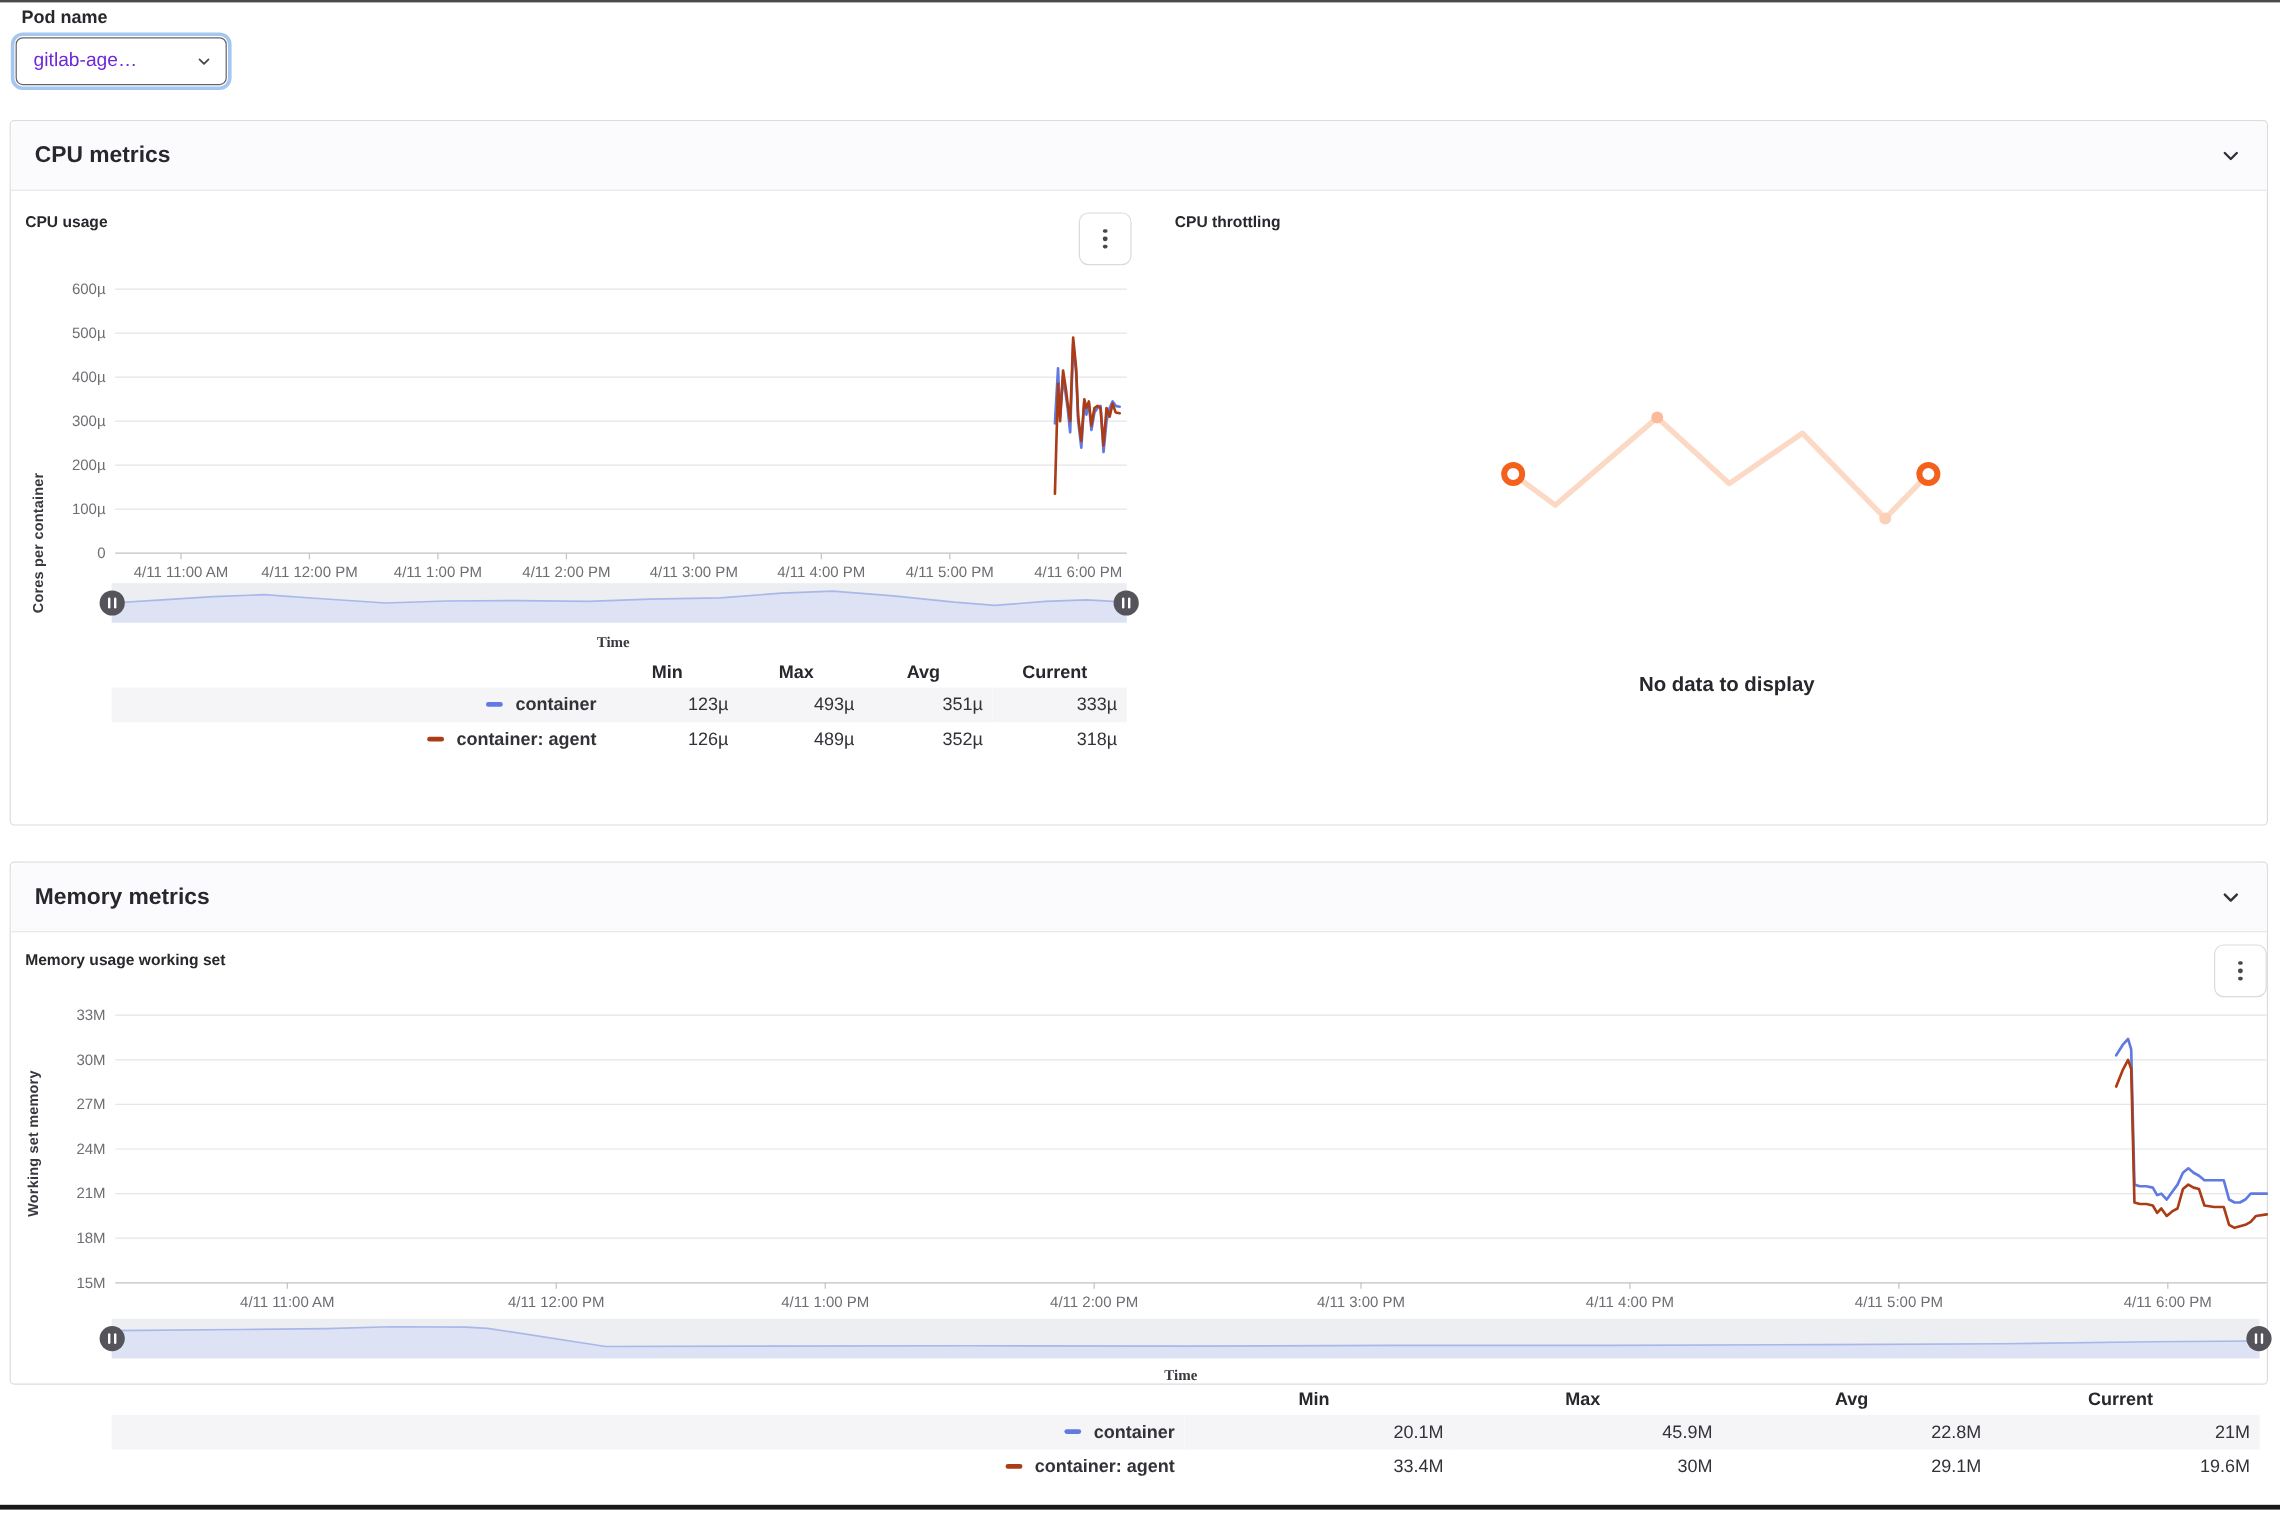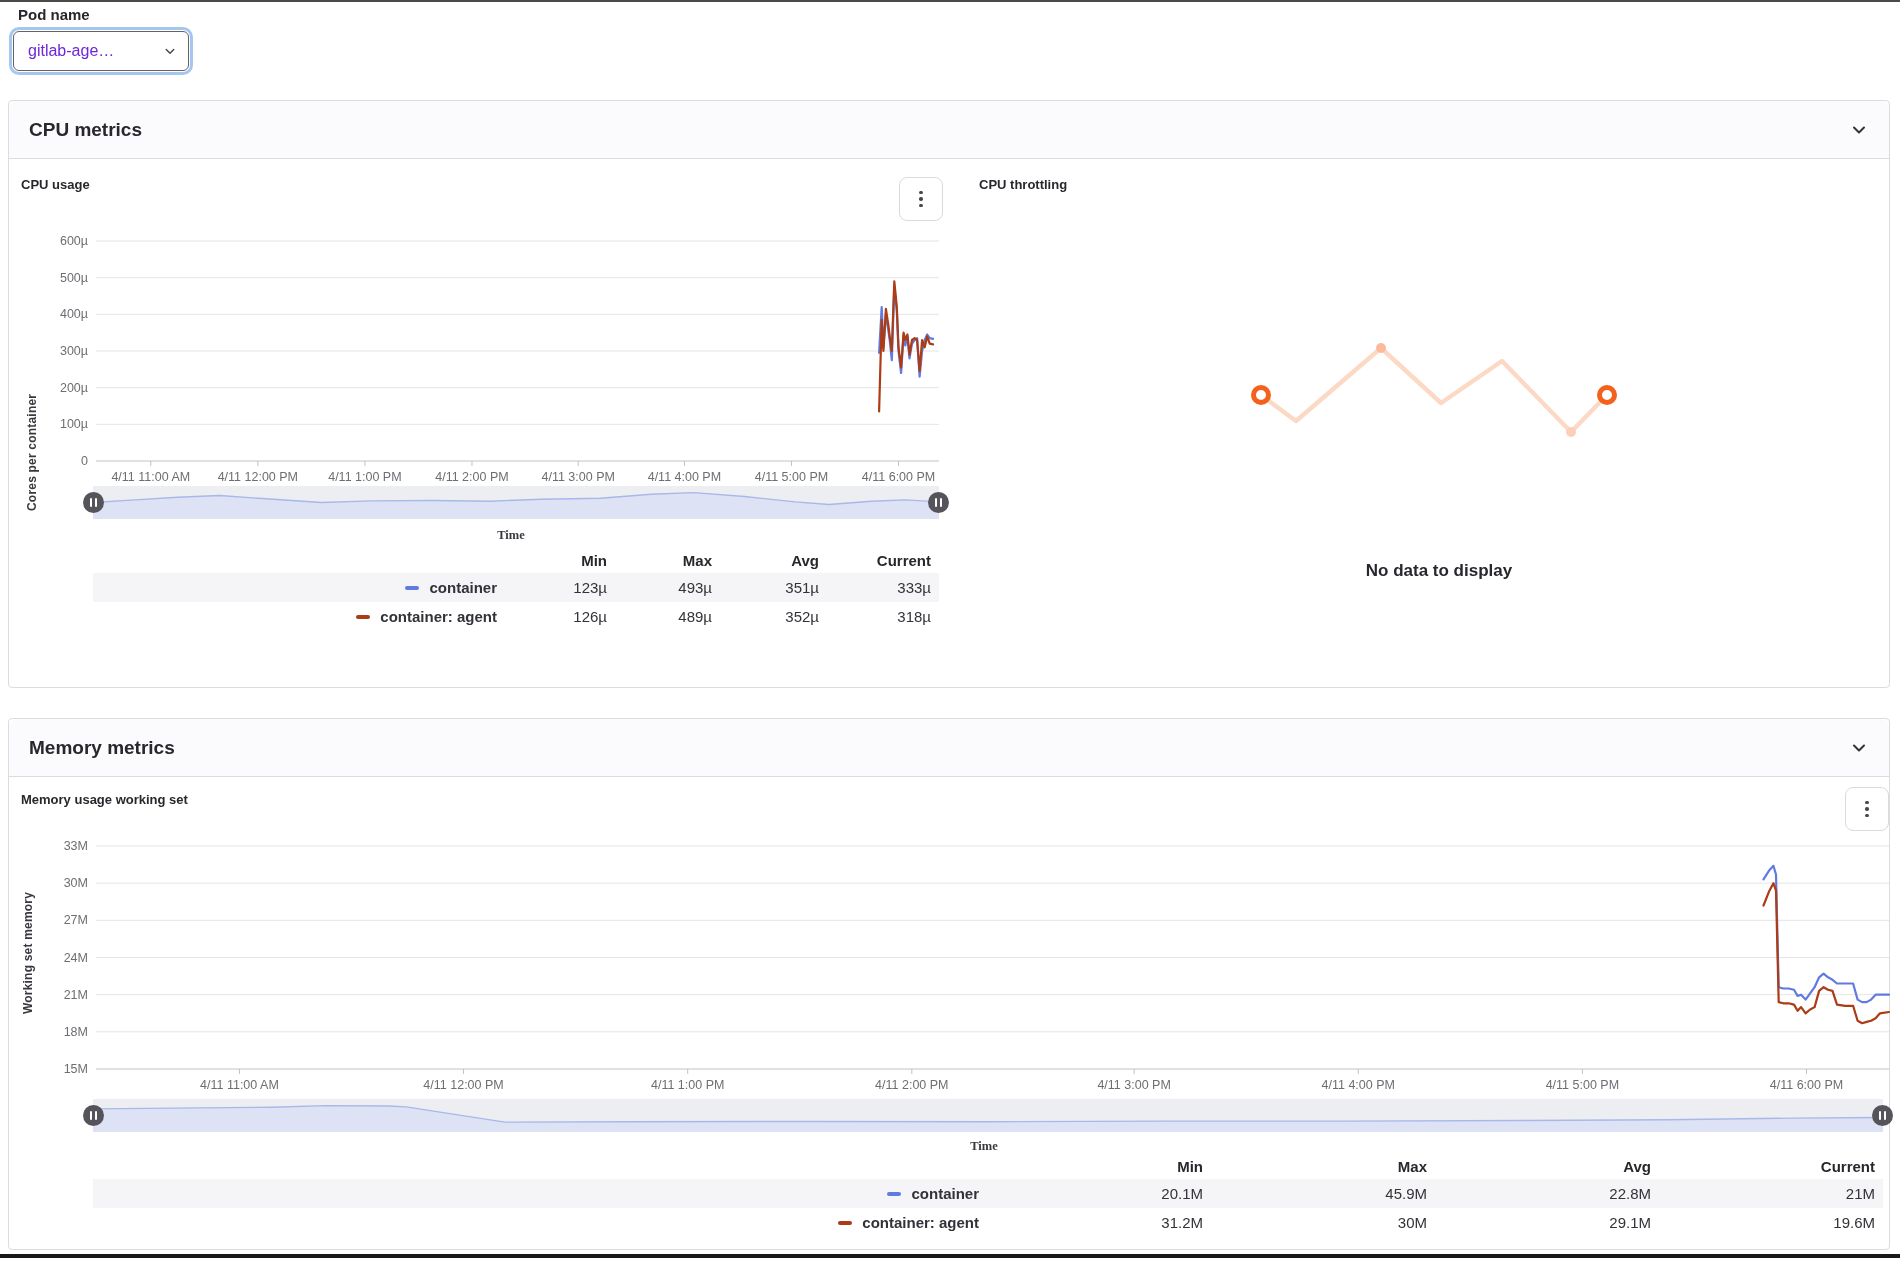--- a/index.html
+++ b/index.html
@@ -7,21 +7,21 @@
   .top-edge{position:absolute;top:0;left:0;width:100%;height:2px;background:#4a4a4a;}
   .bottom-edge{position:absolute;top:1254px;left:0;width:100%;height:4px;background:#19191b;}
 
   
   .pod-label{position:absolute;left:18px;top:6px;font-size:15px;font-weight:700;color:#28272d;}
   .pod-select{position:absolute;left:13px;top:31px;width:176px;height:40px;background:#fff;border:1px solid #62626a;border-radius:6px;box-shadow:0 0 0 1px #fff,0 0 0 4px #a4c6ef;display:flex;align-items:center;justify-content:space-between;padding:0 12px 0 14px;font-size:16px;color:#6d28d9;cursor:pointer;box-sizing:border-box;}
 
   
   .card{position:absolute;left:8px;width:1882px;background:#fff;border:1px solid #dcdcde;border-radius:4px;box-sizing:border-box;}
   #cpu-card{top:100px;height:588px;}
-  #memory-card{top:718px;height:532px;}
+  #memory-card{top:718px;height:436px;}
   .card-header{height:57px;display:flex;align-items:center;justify-content:space-between;padding:0 22px 0 20px;background:#fbfafd;border-bottom:1px solid #dcdcde;border-radius:8px 8px 0 0;cursor:pointer;}
   .card-header .hdr-title{font-size:19px;font-weight:700;color:#28272d;}
 
   .panel-title{position:absolute;font-size:13px;font-weight:700;color:#28272d;}
 
   .kebab{position:absolute;width:42px;height:42px;border:1px solid #dbdbdf;border-radius:8px;background:#fff;display:flex;flex-direction:column;align-items:center;justify-content:center;gap:3px;cursor:pointer;}
   .kebab i{width:3.5px;height:3.5px;border-radius:50%;background:#48474c;}
 
   .y-title{position:absolute;font-size:12px;font-weight:700;color:#3a383f;transform:rotate(-90deg);transform-origin:left top;white-space:nowrap;letter-spacing:.2px;}
   .x-title{position:absolute;font-size:12.5px;font-weight:700;color:#3a383f;text-align:center;font-family:Liberation Serif, serif;}
@@ -31,21 +31,21 @@
   
   .slider{position:absolute;height:33px;background:#eceef2;}
   .slider svg{position:absolute;left:0;top:0;width:100%;height:100%;}
   .handle{position:absolute;top:50%;width:21px;height:21px;margin-top:-10.5px;border-radius:50%;background:#54545a;display:flex;align-items:center;justify-content:center;gap:2.5px;cursor:ew-resize;z-index:2;}
   .handle i{width:2.5px;height:9px;background:#fff;border-radius:1px;}
   .handle.left{left:-10px;}
   .handle.right{right:-10px;}
 
   
   table.legend{position:absolute;border-collapse:collapse;font-size:15px;table-layout:fixed;}
-  table.legend th{font-weight:700;text-align:right;padding:4px 8px 4px 0;color:#28272d;height:26px;box-sizing:border-box;}
+  table.legend th{font-weight:700;padding:4px 8px 4px 0;color:#28272d;height:26px;box-sizing:border-box;}
   table.legend td{text-align:right;padding:0 8px 0 0;height:29px;color:#333238;}
   table.legend .name{text-align:right;font-weight:700;padding-left:12px;}
   table.legend tr.r0{background:#f5f5f7;}
   .swatch{display:inline-block;width:14px;height:4px;border-radius:2px;margin-right:10px;vertical-align:middle;position:relative;top:-1px;}
 
   
   .no-data{position:absolute;font-size:17px;font-weight:700;color:#28272d;text-align:center;}
   .zigzag{position:absolute;}
 </style>
 </head>
@@ -268,21 +268,21 @@
         <tbody>
           <tr class="r0">
             <td class="name"><span class="swatch" style="background: rgb(97, 122, 226);"></span>container</td>
             <td>20.1M</td>
             <td>45.9M</td>
             <td>22.8M</td>
             <td>21M</td>
           </tr>
           <tr class="r1">
             <td class="name"><span class="swatch" style="background: rgb(171, 60, 22);"></span>container: agent</td>
-            <td>31.2M</td>
+            <td>33.4M</td>
             <td>30M</td>
             <td>29.1M</td>
             <td>19.6M</td>
           </tr>
         </tbody>
       </table>
   </div>
 
   <div class="bottom-edge"></div>
 </div>

